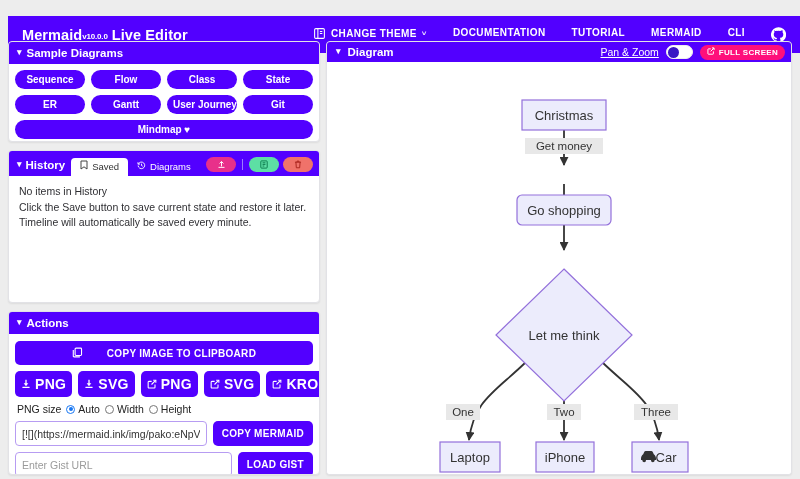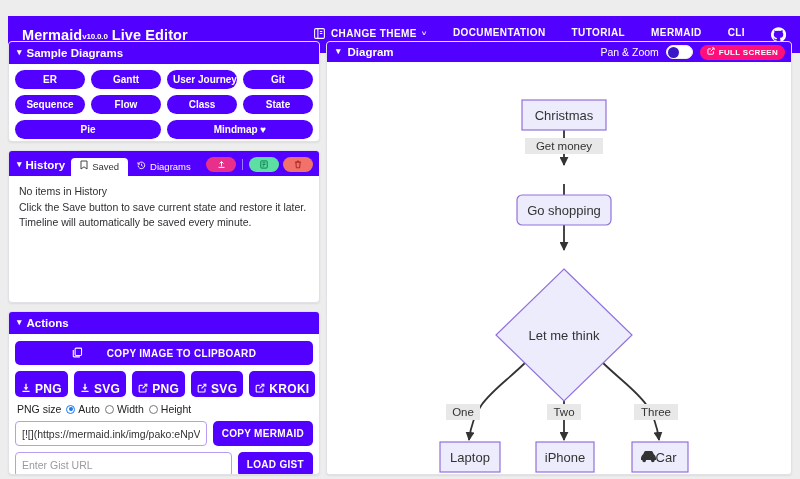--- a/index.html
+++ b/index.html
@@ -81,22 +81,22 @@
   
   .act-body { padding: 7px 6px 6px 6px; display: flex; flex-direction: column; gap: 6px; }
   .wide-btn {
     background: #5200ff; color: #fff; border: none; border-radius: 5px;
     height: 24px; font-size: 10px; font-weight: bold; letter-spacing: .3px;
     display: flex; align-items: center; justify-content: center; gap: 24px; cursor: pointer;
   }
   .exp-row { display: flex; gap: 6px; }
   .exp-btn {
     flex: 1 1 0; background: #5200ff; color: #fff; border: none; border-radius: 5px;
-    height: 26px; font-size: 12px; font-weight: bold; letter-spacing: .3px;
-    display: flex; align-items: flex-end; justify-content: center; gap: 4px; cursor: pointer;
+    height: 26px; font-size: 14px; font-weight: bold; letter-spacing: .3px;
+    display: flex; align-items: center; justify-content: center; gap: 4px; cursor: pointer;
   }
   .png-size { display: flex; align-items: flex-start; gap: 5px; font-size: 10.5px; color: #222; padding-left: 2px; }
   .radio { display: inline-flex; align-items: center; gap: 3px; cursor: pointer; }
   .rdot { width: 9px; height: 9px; border-radius: 50%; border: 1px solid #777; display:inline-block; position: relative; background:#fff; }
   .rdot.on { border-color: #1877f2; }
   .rdot.on:after { content:""; position:absolute; left:1.5px; top:1.5px; width:4px; height:4px; border-radius:50%; background:#1877f2; }
 
   .field-row { display: flex; gap: 6px; align-items: center; }
   .txtinput {
     flex: 1 1 auto; height: 25px; border: 1px solid #b79cf2; border-radius: 4px;
@@ -115,21 +115,21 @@
     position: absolute; left: 326px; top: 41px; width: 466px; height: 434px;
     background: #fff; border: 1px solid #e2e2e6; border-radius: 4px;
     box-shadow: 0 1px 2px rgba(0,0,0,.07); overflow: hidden;
     display: flex; flex-direction: column;
   }
   .diagram-head {
     background: #5200ff; color: #fff; height: 22px; display: flex; align-items: center;
     padding: 0 6px 0 9px; font-size: 11.5px; font-weight: bold; gap: 7px;
   }
   .dh-spacer { flex: 1 1 auto; }
-  .panzoom-label { font-size: 10.5px; font-weight: normal; }
+  .panzoom-label { font-size: 10.5px; font-weight: normal; text-decoration: underline; }
   .toggle { width: 27px; height: 14px; border-radius: 8px; background: #fff; position: relative; cursor: pointer; border: 1px solid #efefef; }
   .toggle .knob { position: absolute; left: 1px; top: 1px; width: 11px; height: 11px; border-radius: 50%; background: #3a17c4; }
   .fs-btn {
     background: #ff0f7b; color: #fff; border: none; border-radius: 9px; height: 15px;
     font-size: 8px; font-weight: bold; letter-spacing: .3px; padding: 0 7px;
     display: flex; align-items: center; gap: 4px; cursor: pointer; white-space: nowrap;
   }
   .canvas { flex: 1 1 auto; position: relative; background: #fff; }
   .canvas svg { display: block; }
 
@@ -172,33 +172,32 @@
 
   <div class="sidebar">
 
     <div class="card">
       <div class="card-head">
         <span class="chev">▾</span>
         <span>Sample Diagrams</span>
       </div>
       <div class="samples">
         <div class="srow">
+          <button class="btn">Sequence</button>
+          <button class="btn">Flow</button>
+          <button class="btn">Class</button>
+          <button class="btn">State</button>
+        </div>
+        <div class="srow">
           <button class="btn">ER</button>
           <button class="btn">Gantt</button>
           <button class="btn">User Journey</button>
           <button class="btn">Git</button>
         </div>
         <div class="srow">
-          <button class="btn">Sequence</button>
-          <button class="btn">Flow</button>
-          <button class="btn">Class</button>
-          <button class="btn">State</button>
-        </div>
-        <div class="srow">
-          <button class="btn">Pie</button>
           <button class="btn">Mindmap ♥</button>
         </div>
       </div>
     </div>
 
     <div class="card">
       <div class="hist-head">
         <div class="hist-title">
           <span class="chev">▾</span>
           <span>History</span>

